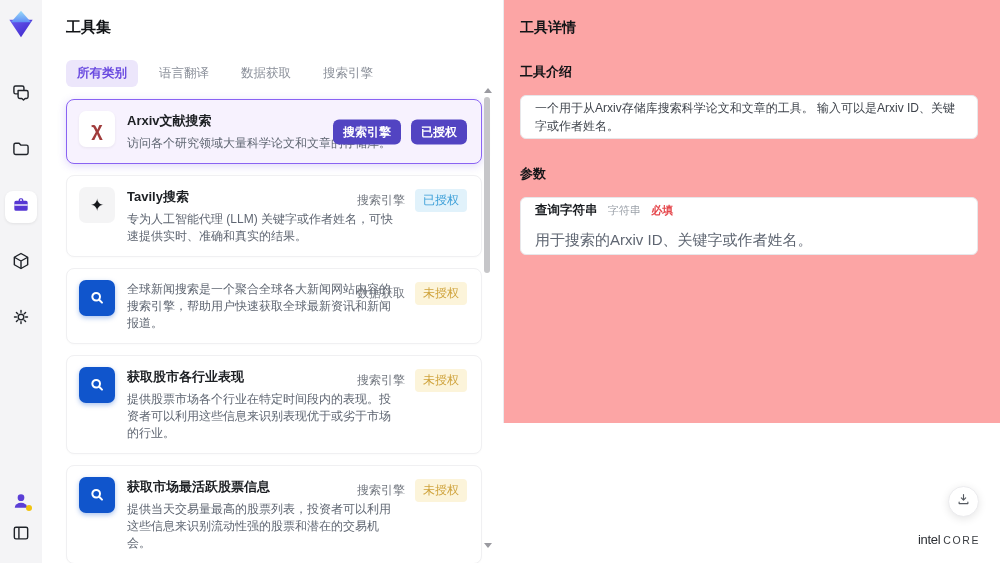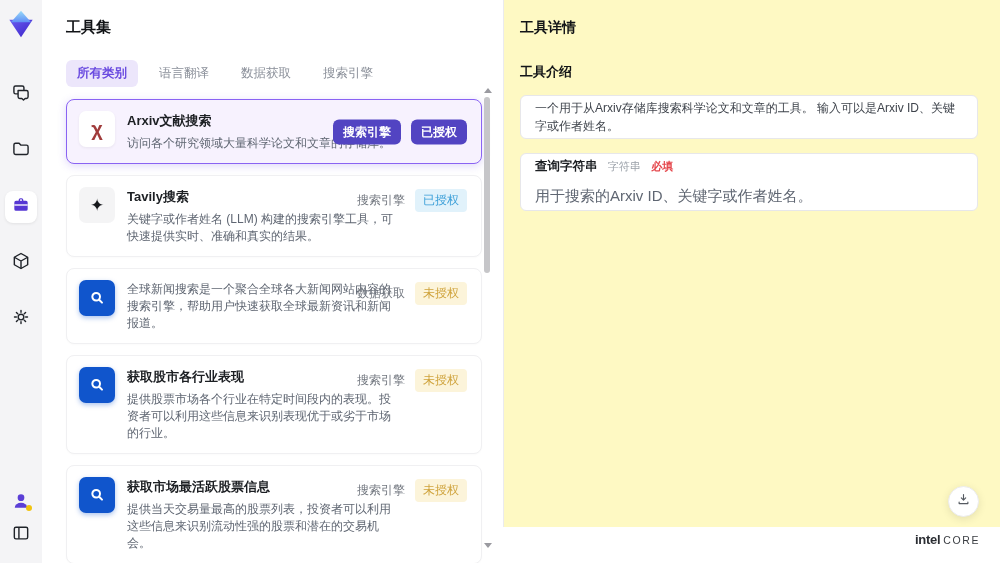--- a/index.html
+++ b/index.html
@@ -59,39 +59,39 @@
   .sb-arrow-up { position:absolute; top:0; left:1px; width:0; height:0;
     border-left:4px solid transparent; border-right:4px solid transparent;
     border-bottom:5px solid #9a9aa0; }
   .sb-arrow-down { position:absolute; bottom:0; left:1px; width:0; height:0;
     border-left:4px solid transparent; border-right:4px solid transparent;
     border-top:5px solid #9a9aa0; }
   .sb-thumb { position:absolute; top:9px; left:1px; width:6px; height:176px;
     background:#c6c6c9; border-radius:3px; }
 
   
-  .right-pane { position:absolute; left:503px; top:0; width:497px; height:527px;
-    background:#fef9c3; border-left:1px solid #ebebee; padding:19px 22px 0 16px; }
+  .right-pane { position:absolute; left:503px; top:0; width:497px; height:423px;
+    background:#fca5a5; border-left:1px solid #ebebee; padding:19px 22px 0 16px; }
   .detail-title { font-size:14px; font-weight:bold; color:#121417; }
   .section-heading { font-size:13px; font-weight:bold; color:#121417; margin-top:26px; }
   .detail-box { margin-top:14px; border:1px solid #e7e7ea; border-radius:6px;
     background:#fff; padding:3px 14px; font-size:12px; color:#3f444c; line-height:1.5; }
   .param-name { font-size:12.5px; font-weight:bold; color:#1c1f23; }
   .param-type { font-size:11px; color:#9aa0a8; margin-left:7px; }
   .param-required { font-size:11px; color:#e5484d; margin-left:7px;font-weight:bold; }
   .param-desc { margin-top:9px; font-size:15px; color:#5f6672; }
 
   
   .download-fab { position:absolute; right:21px; bottom:46px; width:31px; height:31px;
     border-radius:50%; background:#fff; border:1px solid #ececef;
     box-shadow:0 2px 8px rgba(0,0,0,.10); display:flex; align-items:center;
     justify-content:center; cursor:pointer; }
   .brand { position:absolute; right:20px; bottom:16px; display:flex; align-items:baseline;
     gap:3px; color:#2b2e33; }
-  .brand .b1 { font-size:13px; font-weight:bold; letter-spacing:-.3px; }
+  .brand .b1 { font-size:13px; font-weight:normal; letter-spacing:-.3px; }
   .brand .b2 { font-size:10.5px; letter-spacing:1.6px; text-transform:uppercase; color:#3a3d42; }
 </style>
 </head>
 <body>
 
 <div class="rail">
   <div class="logo">
     <svg viewBox="0 0 36 36" width="30" height="30">
       <defs>
         <linearGradient id="lgB" x1="0" y1="0" x2="1" y2="1">
@@ -191,21 +191,21 @@
         <span class="pill-solid">已授权</span>
       </div>
     </div>
 
     <div class="card">
       <div class="tool-icon sparkle">
         <span>✦</span>
       </div>
       <div class="tool-body">
         <div class="tool-title">Tavily搜索</div>
-        <div class="tool-desc">关键字或作者姓名 (LLM) 构建的搜索引擎工具，可快速提供实时、准确和真实的结果。</div>
+        <div class="tool-desc">专为人工智能代理 (LLM) 关键字或作者姓名，可快速提供实时、准确和真实的结果。</div>
       </div>
       <div class="meta">
         <span class="cat-label">搜索引擎</span>
         <span class="pill-info">已授权</span>
       </div>
     </div>
 
     <div class="card">
       <div class="tool-icon bluesearch">
         <svg viewBox="0 0 24 24" width="20" height="20" fill="none" stroke="#ffffff" stroke-width="2.4" stroke-linecap="round">
@@ -266,20 +266,21 @@
 </div>
 
 <div class="right-pane">
   <div class="detail-title">工具详情</div>
 
   <div class="section-heading">工具介绍</div>
   <div class="detail-box">
     <span>一个用于从Arxiv存储库搜索科学论文和文章的工具。 输入可以是Arxiv ID、关键字或作者姓名。</span>
   </div>
 
+  <div class="section-heading">参数</div>
   <div class="detail-box">
     <div>
       <span class="param-name">查询字符串</span>
       <span class="param-type">字符串</span>
       <span class="param-required">必填</span>
     </div>
     <div class="param-desc">用于搜索的Arxiv ID、关键字或作者姓名。</div>
   </div>
 </div>
 

